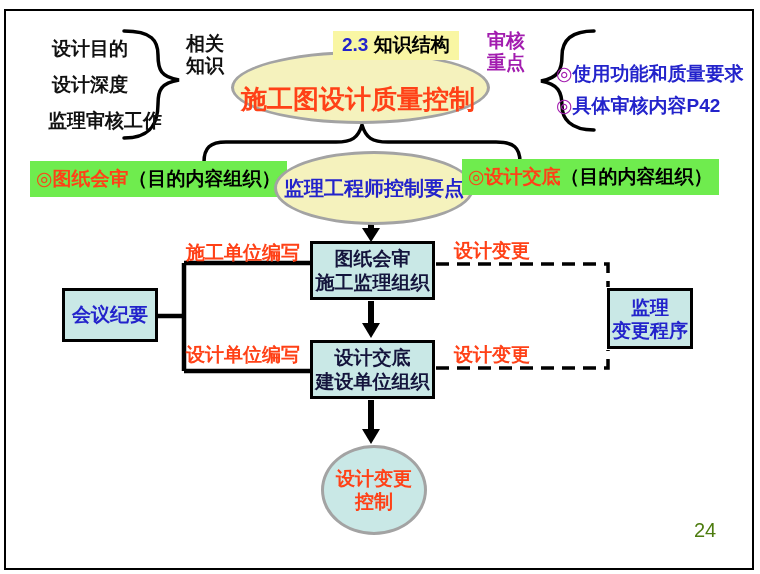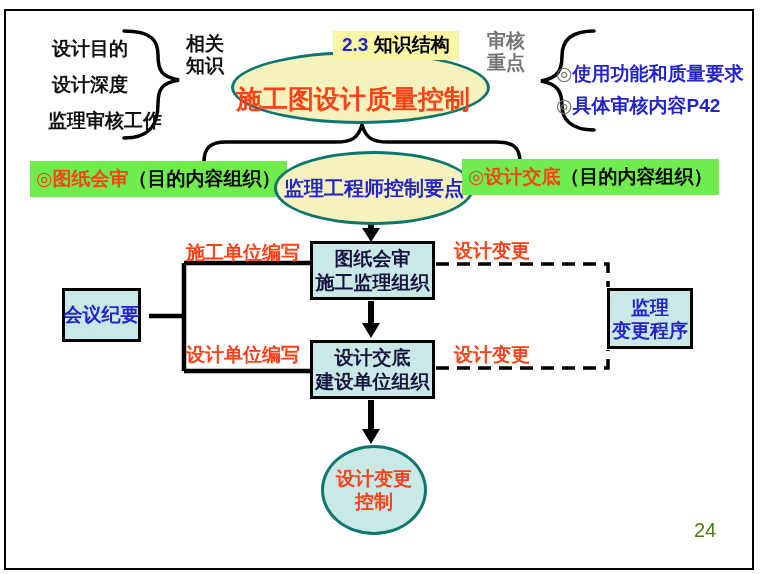--- a/index.html
+++ b/index.html
@@ -8,35 +8,35 @@
     font-family:"Liberation Sans","DejaVu Sans",sans-serif;
     overflow:hidden;
   }
   .abs{position:absolute;}
   #frame{left:4px;top:9px;width:746px;height:557px;border:2px solid #000;}
   svg.wires{left:0;top:0;width:760px;height:574px;pointer-events:none;}
 
   .blk{font-weight:bold;font-size:19px;color:#111;white-space:nowrap;}
   .two-line{line-height:22px;text-align:left;}
 
-  .red{color:#737373;}
+  .red{color:#a21caf;}
   .orange{color:#ff4117;}
   .blue{color:#2323cb;}
 
   .badge{
     background:#f9f6a3;padding:1px 9px 2px 9px;font-size:19px;font-weight:bold;
     white-space:nowrap;
   }
 
   .ellipse{
-    border:3px solid #0f766e;border-radius:50%;background:#f5f2bd;
+    border:3px solid #a3a3a3;border-radius:50%;background:#f5f2bd;
     display:flex;align-items:center;justify-content:center;text-align:center;
   }
   #main-ellipse{left:231px;top:51px;width:253px;height:67px;}
-  #main-title{left:236px;top:82px;width:244px;text-align:left;
+  #main-title{left:236px;top:82px;width:244px;text-align:center;
     font-size:26px;font-weight:bold;white-space:nowrap;}
   #mid-ellipse{left:274px;top:151px;width:194px;height:68px;
     font-size:20px;font-weight:bold;}
   #end-ellipse{left:321px;top:445px;width:100px;height:84px;
     font-size:19px;font-weight:bold;line-height:23px;background:#c9e8e6;}
 
   .band{
     background:#6fec4e;font-size:19px;font-weight:bold;white-space:nowrap;
     padding:5px 6px;
   }
@@ -44,21 +44,21 @@
   #band-right{left:462px;top:159px;}
 
   .cyanbox{
     background:#c9e8e6;border:3px solid #000;box-sizing:border-box;
     display:flex;flex-direction:column;align-items:center;justify-content:center;
     font-size:19px;font-weight:bold;line-height:24px;text-align:center;
     white-space:nowrap;
   }
   #box1{left:310px;top:241px;width:125px;height:59px;color:#14143c;}
   #box2{left:310px;top:340px;width:125px;height:59px;color:#14143c;}
-  #box-meeting{left:62px;top:288px;width:79px;height:54px;color:#2323cb;}
+  #box-meeting{left:62px;top:288px;width:96px;height:54px;color:#2323cb;}
   #box-procedure{left:567px;top:288px;width:86px;height:61px;color:#2323cb;line-height:23px;margin-left:40px;}
 
   .rlabel{font-size:19px;font-weight:bold;color:#ff4117;white-space:nowrap;}
 
   #page-number{left:690px;top:519px;font-size:20px;color:#4d7c0f;width:30px;text-align:center;}
 </style>
 </head>
 <body>
 
 <div class="abs" id="frame"></div>

